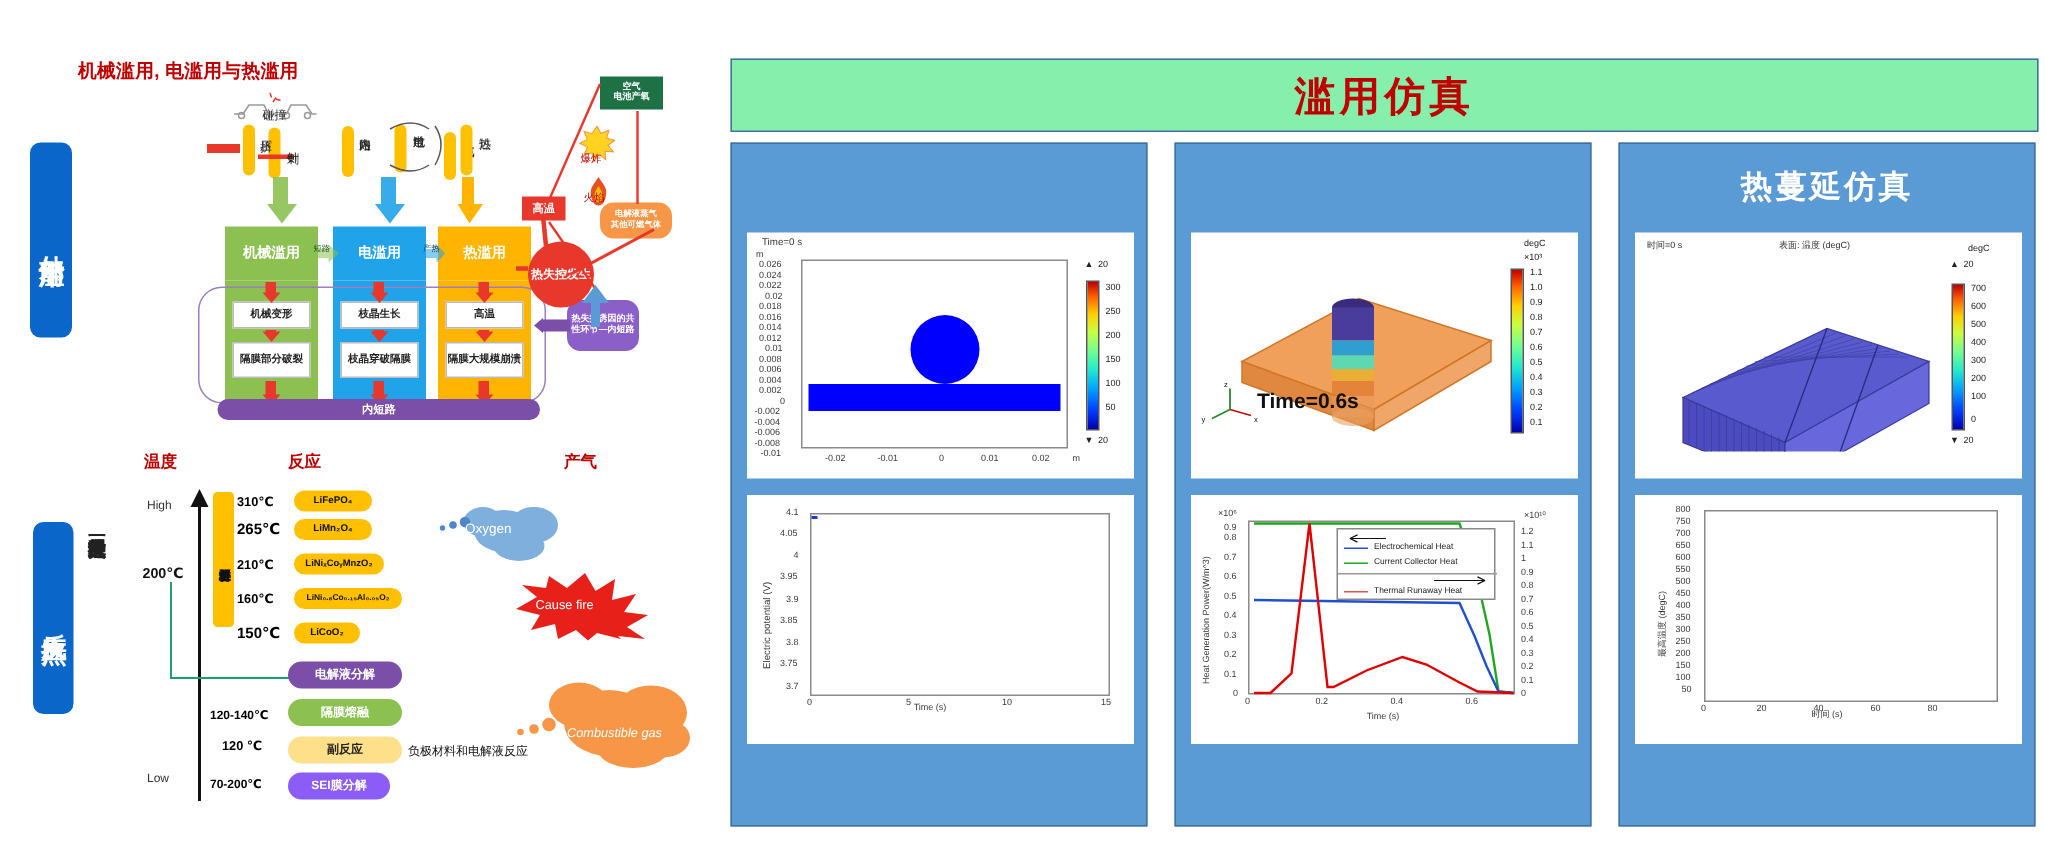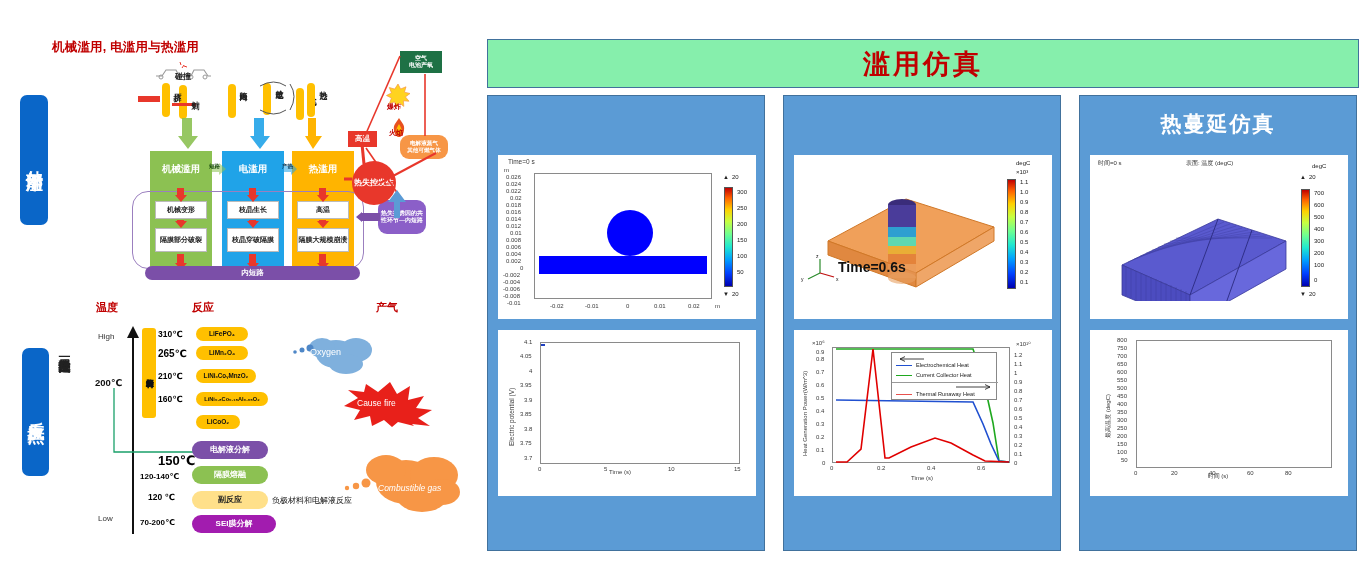--- a/index.html
+++ b/index.html
@@ -53,21 +53,21 @@
   .pill { border-radius:9px; }
 
   .ar { position:absolute; background:#E8372B; }
   .ar-down::after {
     content:""; position:absolute; left:50%; transform:translateX(-50%);
     bottom:-6px; width:0; height:0;
     border-left:6px solid transparent; border-right:6px solid transparent;
     border-top:7px solid #E8372B;
   }
 
-  .cap { position:absolute; font-size:8px; font-weight:bold; color:#222; line-height:1.05; }
+  .cap { position:absolute; font-size:8px; font-weight:normal; color:#222; line-height:1.05; }
 
   
   .batt { position:absolute; background:#FFC000; border-radius:5px; }
 
   
   #right-half { position:absolute; left:487px; top:0; width:876px; height:571px; }
 
   #banner {
     position:absolute; left:0; top:39px; width:872px; height:49px;
     background:#86efac; border:1px solid #41719C;
@@ -273,34 +273,34 @@
 
   <div style="position:absolute;left:158px;top:348px;font-size:10px;font-weight:bold;">265℃</div>
   <div class="fbox pill" style="left:196px;top:346px;width:52px;height:14px;background:#FFC000;color:#111;font-size:6.5px;">LiMn₂O₄</div>
 
   <div style="position:absolute;left:158px;top:371px;font-size:8.5px;font-weight:bold;">210℃</div>
   <div class="fbox pill" style="left:196px;top:369px;width:60px;height:14px;background:#FFC000;color:#111;font-size:6.3px;">LiNiₓCoᵧMnzO₂</div>
 
   <div style="position:absolute;left:158px;top:394px;font-size:8.5px;font-weight:bold;">160℃</div>
   <div class="fbox pill" style="left:196px;top:392px;width:72px;height:14px;background:#FFC000;color:#111;font-size:5.6px;">LiNi₀.₈Co₀.₁₅Al₀.₀₅O₂</div>
 
-  <div style="position:absolute;left:158px;top:417px;font-size:13px;font-weight:bold;margin-top:36px;">150℃</div>
+  <div style="position:absolute;left:158px;top:417px;font-size:10px;font-weight:bold;">150℃</div>
   <div class="fbox pill" style="left:196px;top:415px;width:44px;height:14px;background:#FFC000;color:#111;font-size:6.5px;">LiCoO₂</div>
 
   <div class="fbox pill" style="left:192px;top:441px;width:76px;height:18px;background:#7B4FA8;font-size:8px;">电解液分解</div>
 
   <div style="position:absolute;left:140px;top:472px;font-size:8px;font-weight:bold;">120-140℃</div>
   <div class="fbox pill" style="left:192px;top:466px;width:76px;height:18px;background:#8CC152;font-size:8px;">隔膜熔融</div>
 
   <div style="position:absolute;left:148px;top:492px;font-size:8.5px;font-weight:bold;">120 ℃</div>
   <div class="fbox pill" style="left:192px;top:491px;width:76px;height:18px;background:#FFE08A;color:#222;font-size:8px;">副反应</div>
   <div style="position:absolute;left:272px;top:495px;font-size:8px;color:#111;">负极材料和电解液反应</div>
 
   <div style="position:absolute;left:140px;top:518px;font-size:8px;font-weight:bold;">70-200℃</div>
-  <div class="fbox pill" style="left:192px;top:515px;width:84px;height:18px;background:#a21caf;font-size:8px;">SEI膜分解</div>
+  <div class="fbox pill" style="left:192px;top:515px;width:68px;height:18px;background:#8b5cf6;font-size:8px;">SEI膜分解</div>
 
   <svg style="position:absolute;left:288px;top:328px;" width="100" height="50">
     <ellipse cx="48" cy="26" rx="20" ry="14" fill="#7FB0DD"></ellipse>
     <ellipse cx="68" cy="22" rx="16" ry="12" fill="#7FB0DD"></ellipse>
     <ellipse cx="34" cy="20" rx="13" ry="10" fill="#7FB0DD"></ellipse>
     <ellipse cx="58" cy="36" rx="17" ry="10" fill="#7FB0DD"></ellipse>
     <circle cx="22" cy="20" r="3.5" fill="#4E87C7"></circle>
     <circle cx="14" cy="22" r="2.5" fill="#4E87C7"></circle>
     <circle cx="7" cy="24" r="1.8" fill="#4E87C7"></circle>
   </svg>

